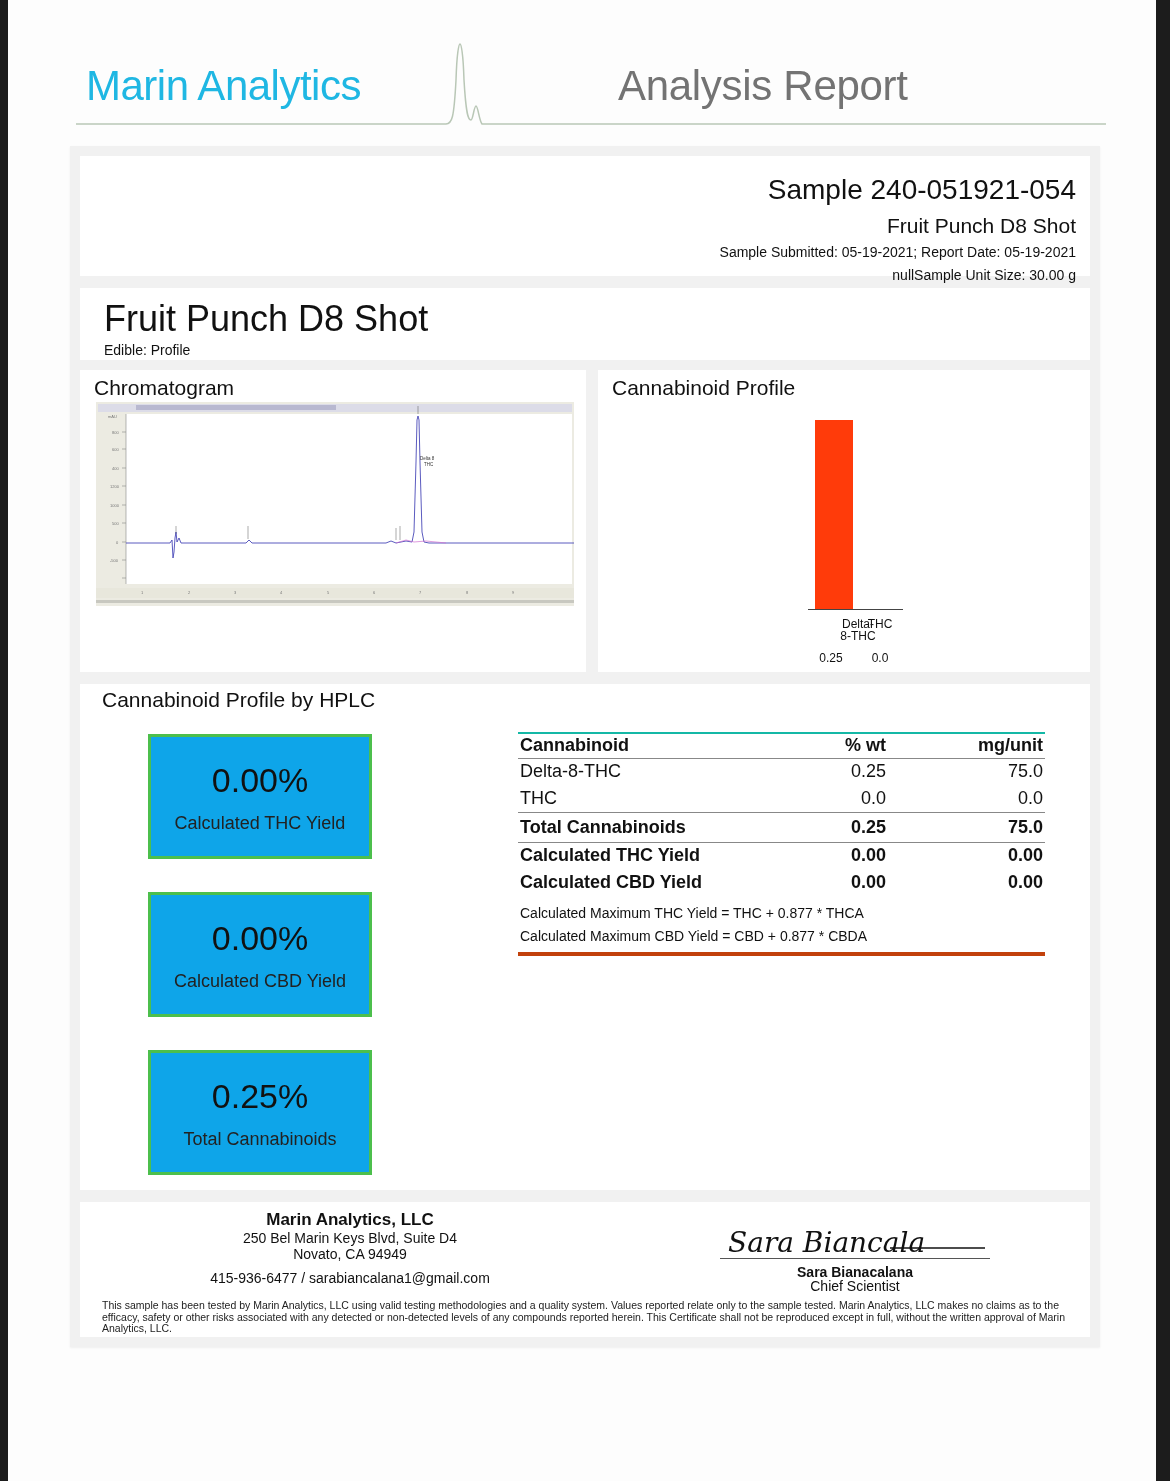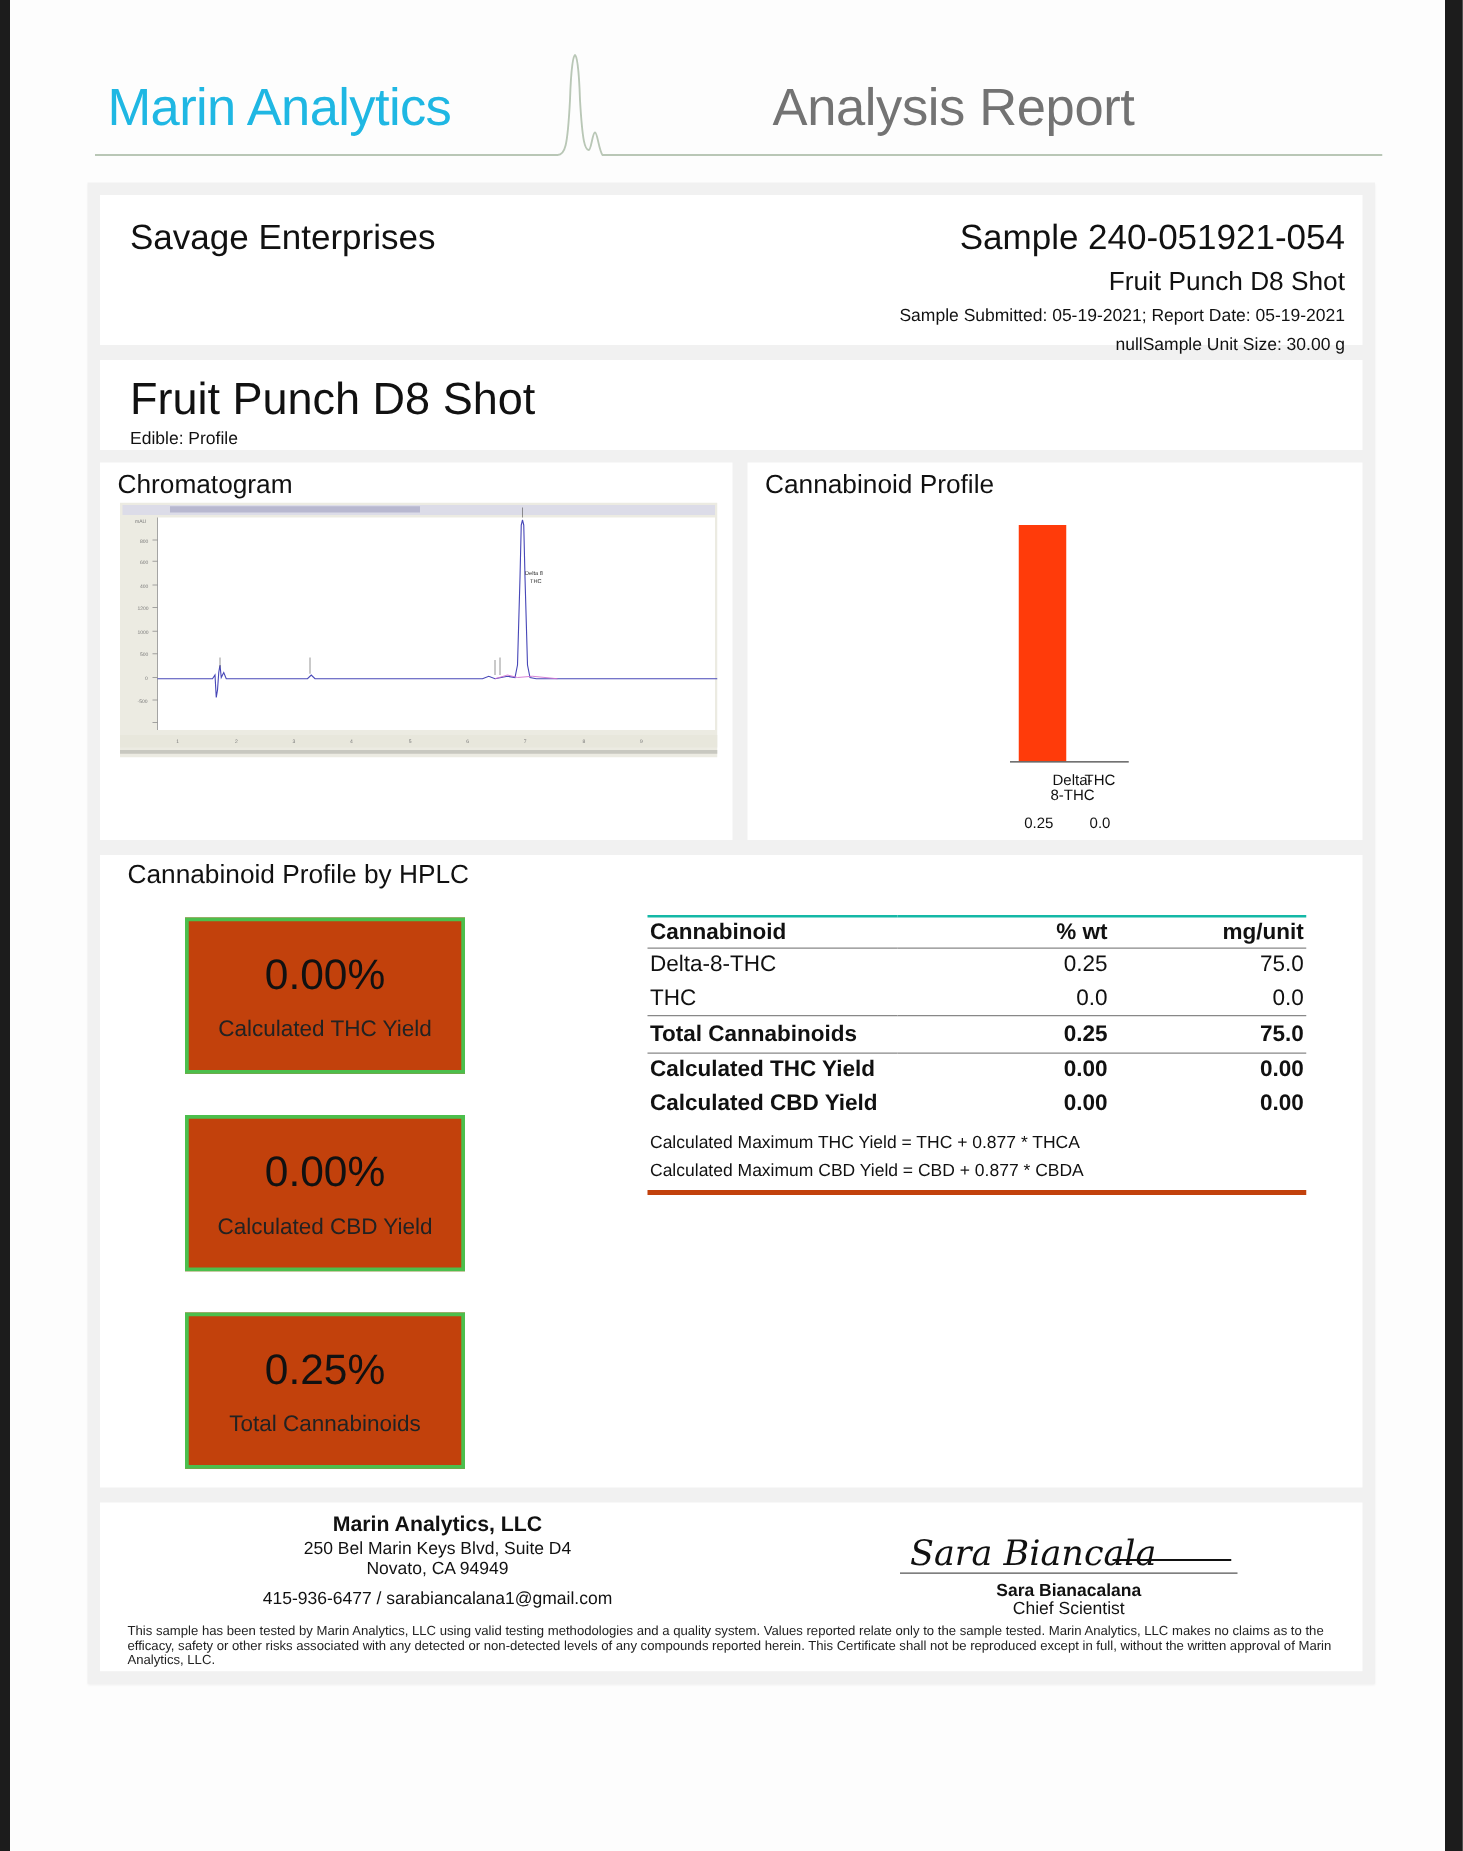--- a/index.html
+++ b/index.html
@@ -30,21 +30,21 @@
   .product-type { position: absolute; left: 24px; top: 54px; font-size: 14px; }
 
   .section-title { position: absolute; left: 14px; top: 6px; font-size: 21px; }
 
   .chromatogram { position: absolute; left: 16px; top: 32px; width: 478px; height: 204px; }
 
   .bar-chart { position: absolute; left: 0; top: 0; width: 500px; height: 300px; }
   .bar-label { position: absolute; font-size: 12px; text-align: center; line-height: 12px; }
 
   .stat-box {
-    position: absolute; width: 224px; height: 125px; border: 3px solid #4cbf4c; background: #c2410c;
+    position: absolute; width: 224px; height: 125px; border: 3px solid #4cbf4c; background: #0ea5e9;
     text-align: center;
   }
   .stat-value { position: absolute; left: 0; right: 0; top: 24px; font-size: 34px; }
   .stat-label { position: absolute; left: 0; right: 0; top: 76px; font-size: 18px; color: #222; }
 
   .results { position: absolute; left: 438px; top: 48px; width: 527px; }
   .results table { width: 100%; border-collapse: collapse; font-size: 18px; }
   .results td { padding: 0 0 0 2px; height: 27px; }
   .results td.num { text-align: right; }
   .results td.col2 { width: 170px; padding-right: 2px; }
@@ -72,21 +72,20 @@
     <svg width="1030" height="90">
       <path d="M0,84 L370,84 C376,84 378,78 380,40 C381,10 383,4 384,4 C385,4 387,10 388,40 C390,74 392,80 395,80 C397,80 398,66 400,66 C402,66 403,80 406,84 L1030,84" fill="none" stroke="#b9c7b6" stroke-width="1.5"></path>
     </svg>
     <div class="brand">Marin Analytics</div>
     <div class="report-title">Analysis Report</div>
   </div>
 
   <div class="frame">
 
     <div class="panel" style="left:10px; top:10px; width:1010px; height:120px;">
-      <div class="client">Savage Enterprises</div>
       <div class="sample-id">Sample 240-051921-054</div>
       <div class="sample-name">Fruit Punch D8 Shot</div>
       <div class="sample-dates">Sample Submitted: 05-19-2021;  Report Date: 05-19-2021</div>
       <div class="sample-unit">nullSample Unit Size: 30.00 g</div>
     </div>
 
     <div class="panel" style="left:10px; top:142px; width:1010px; height:72px;">
       <div class="product-name">Fruit Punch D8 Shot</div>
       <div class="product-type">Edible: Profile</div>
     </div>

